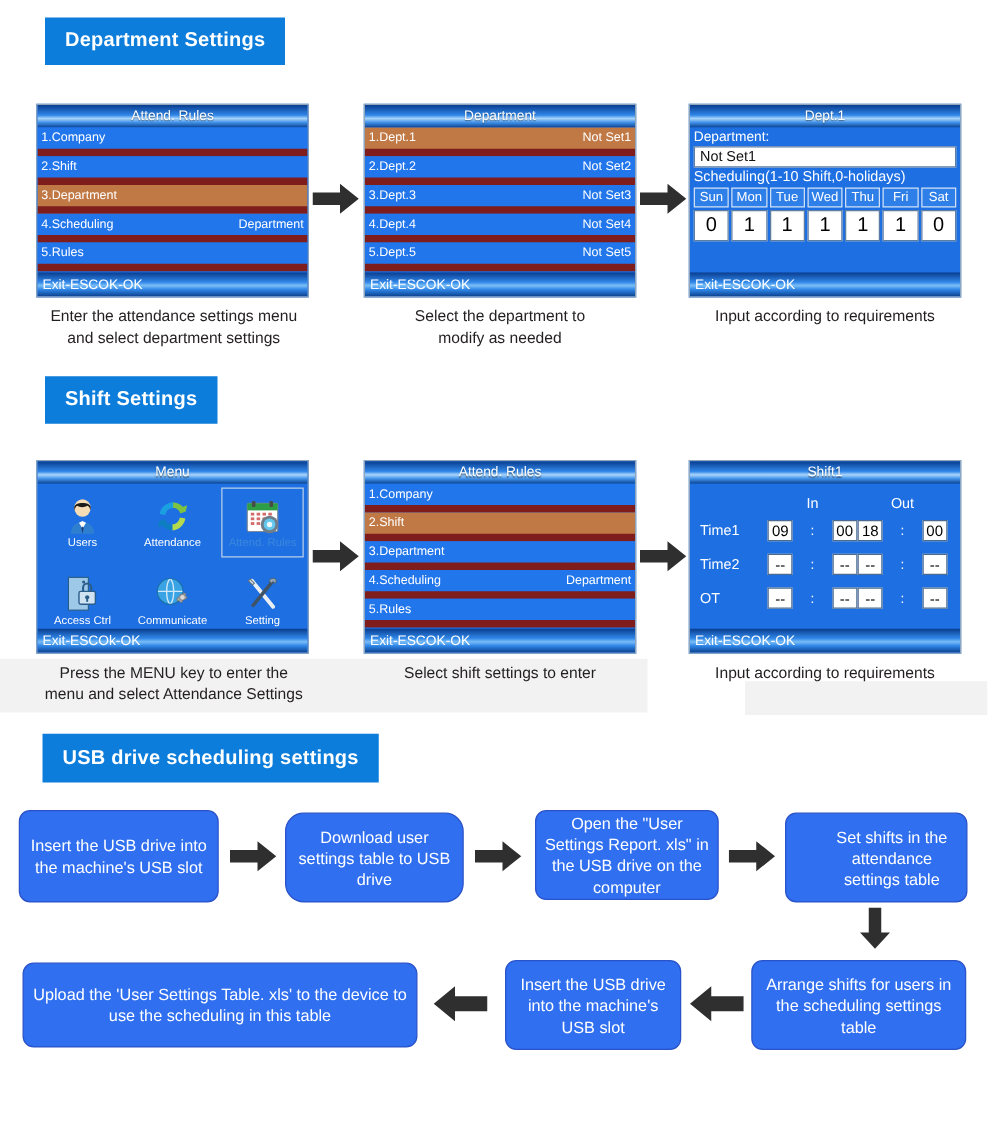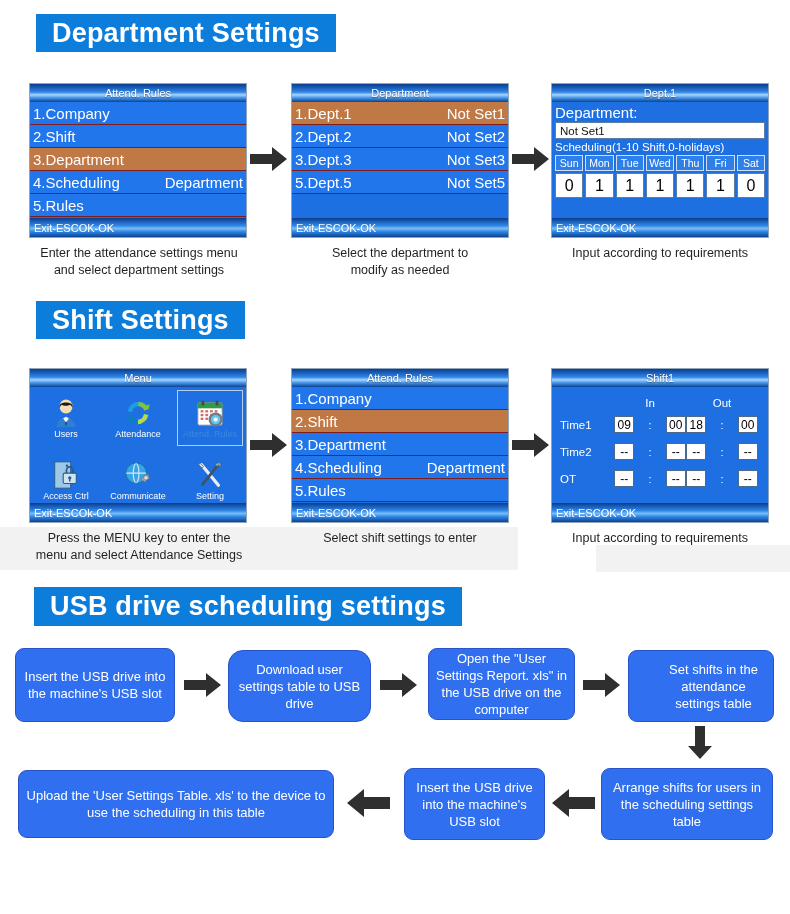--- a/index.html
+++ b/index.html
@@ -9,21 +9,21 @@
     font-family: "Liberation Sans", sans-serif;
     position: relative;
     overflow: hidden;
   }
 
   
   .sec-header {
     position: absolute;
     background: #0d7ddb;
     color: #ffffff;
-    font-size: 27px;
+    font-size: 16px;
     font-weight: bold;
     letter-spacing: .2px;
     display: flex;
     align-items: center;
     justify-content: center;
     padding: 0 16px;
     white-space: nowrap;
   }
   #hdr-dept  { left: 36px;  top: 14px;  height: 38px; }
   #hdr-shift { left: 36px;  top: 301px; height: 38px; }
@@ -56,28 +56,28 @@
     font-size: 11px;
     color: #ffffff;
   }
 
   
   .row {
     height: 23px;
     display: flex; align-items: center; justify-content: space-between;
     padding: 0 3px;
     background: #2176ec;
-    border-bottom: 1px solid #7f1d1d;
-    font-size: 15px;
+    border-bottom: 6px solid #7f1d1d;
+    font-size: 10px;
     color: #ffffff;
   }
   .row.sel { background: #c07845; }
 
   
-  .d-label { padding: 2px 3px 1px; font-size: 15px; }
+  .d-label { padding: 2px 3px 1px; font-size: 11px; }
   .d-input {
     margin: 0 3px; height: 17px; background: #ffffff; color: #111;
     border: 1px solid #5d7da3; display: flex; align-items: center;
     padding-left: 4px; font-size: 11.5px;
   }
   .d-sub { padding: 2px 3px 2px; font-size: 11.5px; }
   .wk { display: flex; padding: 0 3px; gap: 2px; }
   .wk > div { flex: 1; }
   .wk-h {
     height: 16px; background: #2f7fe8; border: 1px solid #cfe0f5;
@@ -189,20 +189,24 @@
       <span>1.Dept.1</span>
       <span>Not Set1</span>
     </div>
     <div class="row">
       <span>2.Dept.2</span>
       <span>Not Set2</span>
     </div>
     <div class="row">
       <span>3.Dept.3</span>
       <span>Not Set3</span>
+    </div>
+    <div class="row">
+      <span>4.Dept.4</span>
+      <span>Not Set4</span>
     </div>
     <div class="row">
       <span>5.Dept.5</span>
       <span>Not Set5</span>
     </div>
   </div>
   <div class="dev-foot">
     <span>Exit-ESC</span>
     <span>OK-OK</span>
   </div>

